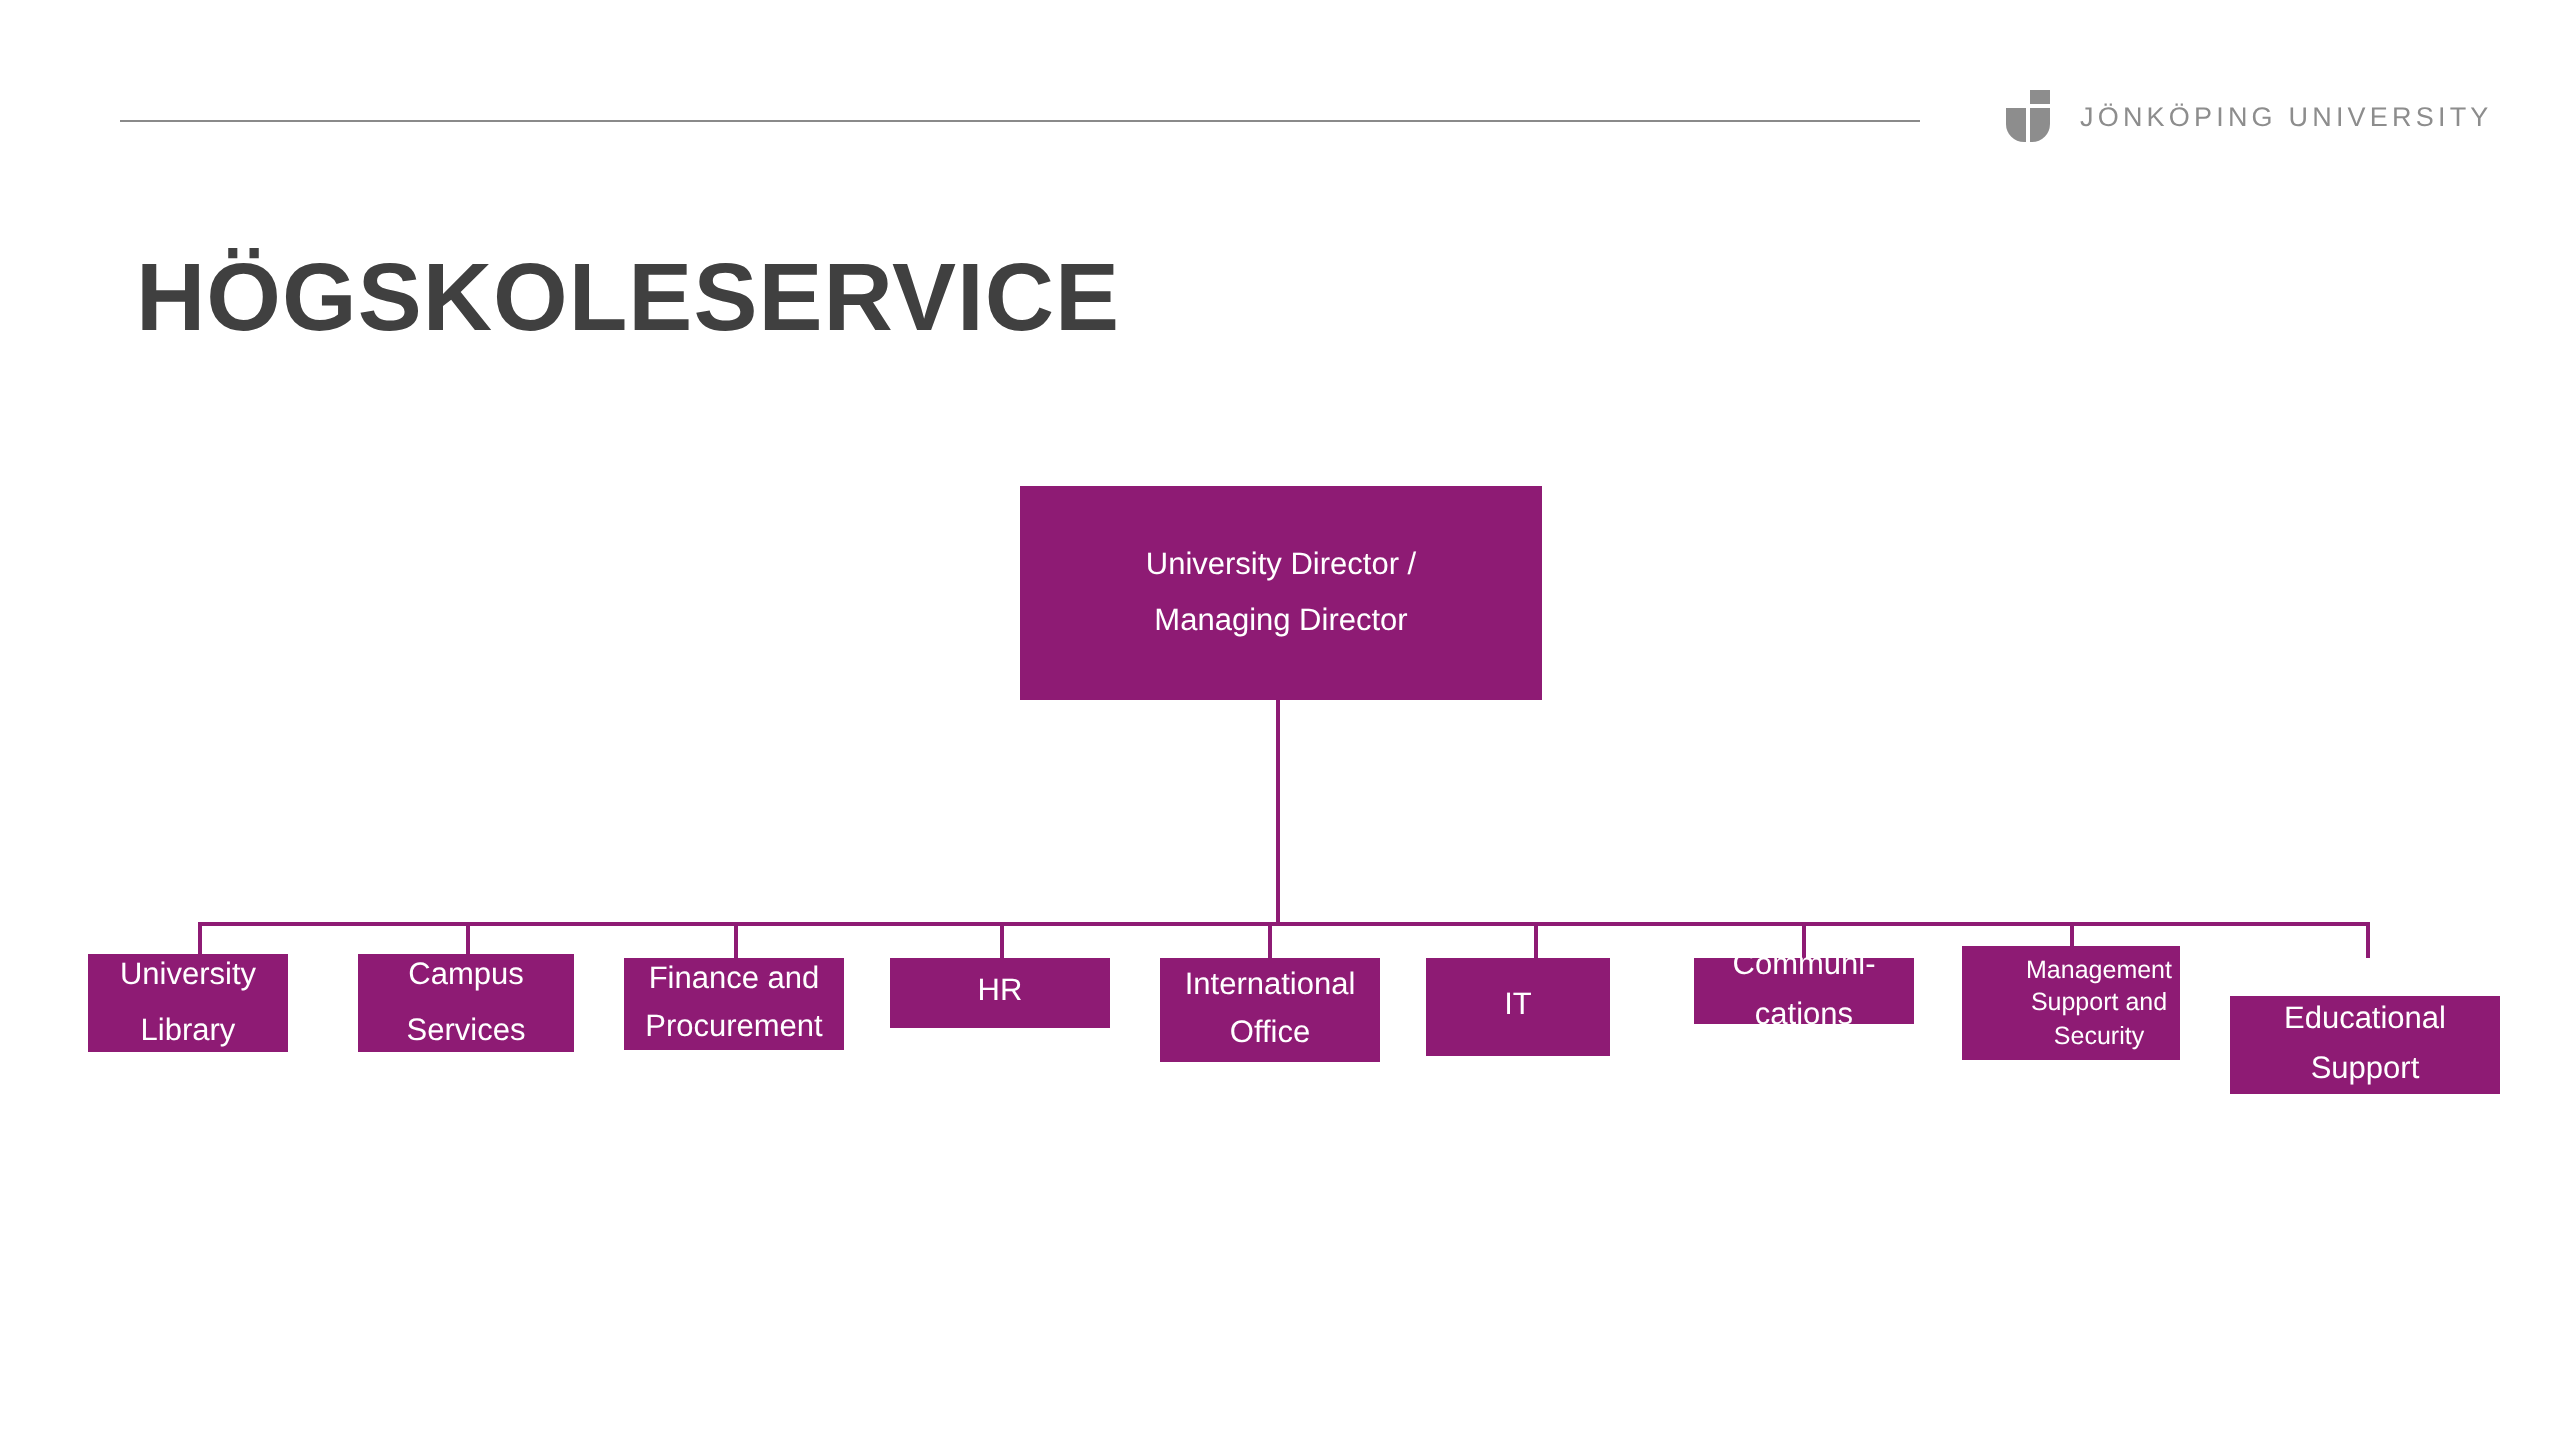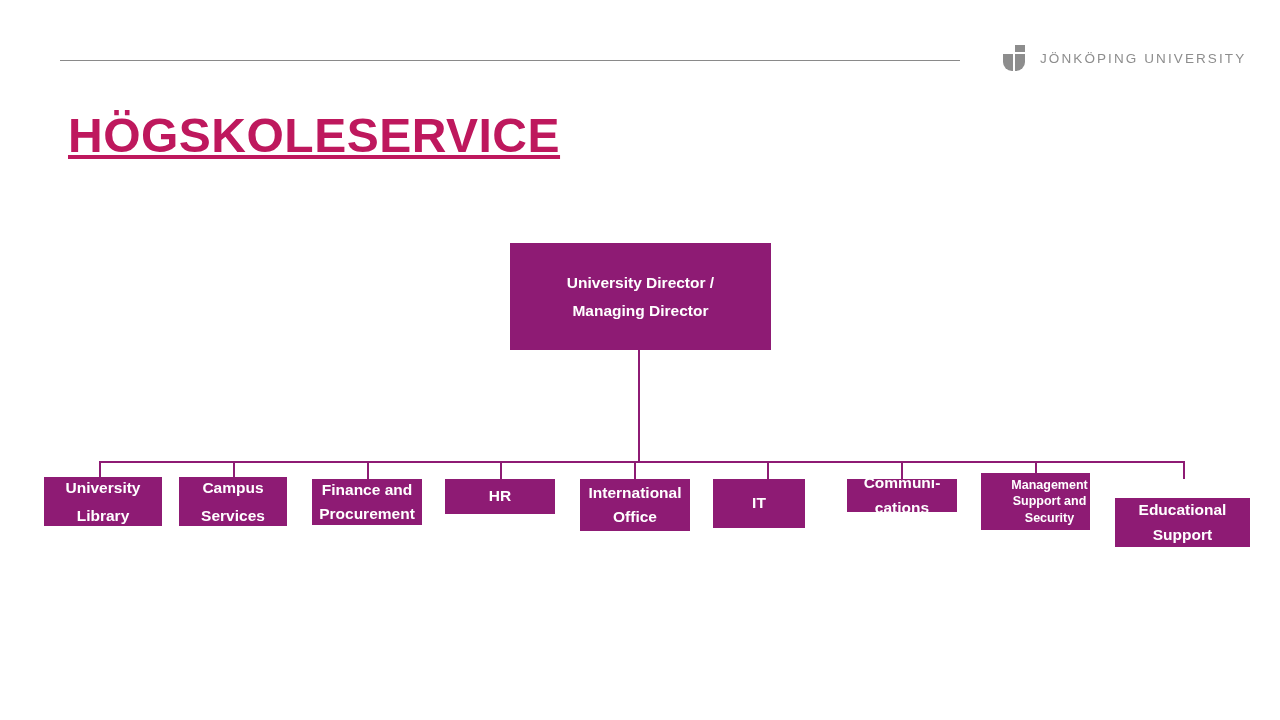--- a/index.html
+++ b/index.html
@@ -70,27 +70,26 @@
     letter-spacing: 2.1px;
     color: #8d8d8d;
     white-space: nowrap;
     font-weight: 400;
   }
 
   
   #page-title {
     position: absolute;
     left: 68px;
-    top: 108px;
+    top: 122px;
     font-size: 48px;
     font-weight: bold;
-    color: #be185d;
+    color: #404040;
     letter-spacing: 0.5px;
     white-space: nowrap;
-    text-decoration: underline;
   }
 
   
   #org-chart {
     position: absolute;
     left: 0;
     top: 0;
     width: 1280px;
     height: 720px;
   }
@@ -98,21 +97,20 @@
   .node {
     position: absolute;
     background: #8E1B74;
     color: #ffffff;
     display: flex;
     align-items: center;
     justify-content: center;
     text-align: center;
     box-sizing: border-box;
     line-height: 1.28;
-    font-weight: bold;
   }
 
   #node-root {
     left: 510px;
     top: 243px;
     width: 261px;
     height: 107px;
     font-size: 15.5px;
     line-height: 1.75;
   }
@@ -167,21 +165,21 @@
       <div>University Director /</div>
       <div>Managing Director</div>
     </div>
   </div>
 
   <div class="conn" id="conn-root-stem"></div>
   <div class="conn" id="conn-bus"></div>
 
   <div id="leaf-layer">
       <div class="conn conn-drop" style="left: 99px; height: 16px;"></div>
-      <div class="node node-leaf" style="left: 44px; top: 477px; width: 118px; height: 49px; font-size: 15.5px; line-height: 1.75;">
+      <div class="node node-leaf" style="left: 44px; top: 477px; width: 100px; height: 49px; font-size: 15.5px; line-height: 1.75;">
         <div style="white-space: nowrap;">
           <div>University</div>
           <div>Library</div>
         </div>
       </div>
       <div class="conn conn-drop" style="left: 233px; height: 16px;"></div>
       <div class="node node-leaf" style="left: 179px; top: 477px; width: 108px; height: 49px; font-size: 15.5px; line-height: 1.75;">
         <div style="white-space: nowrap;">
           <div>Campus</div>
           <div>Services</div>

